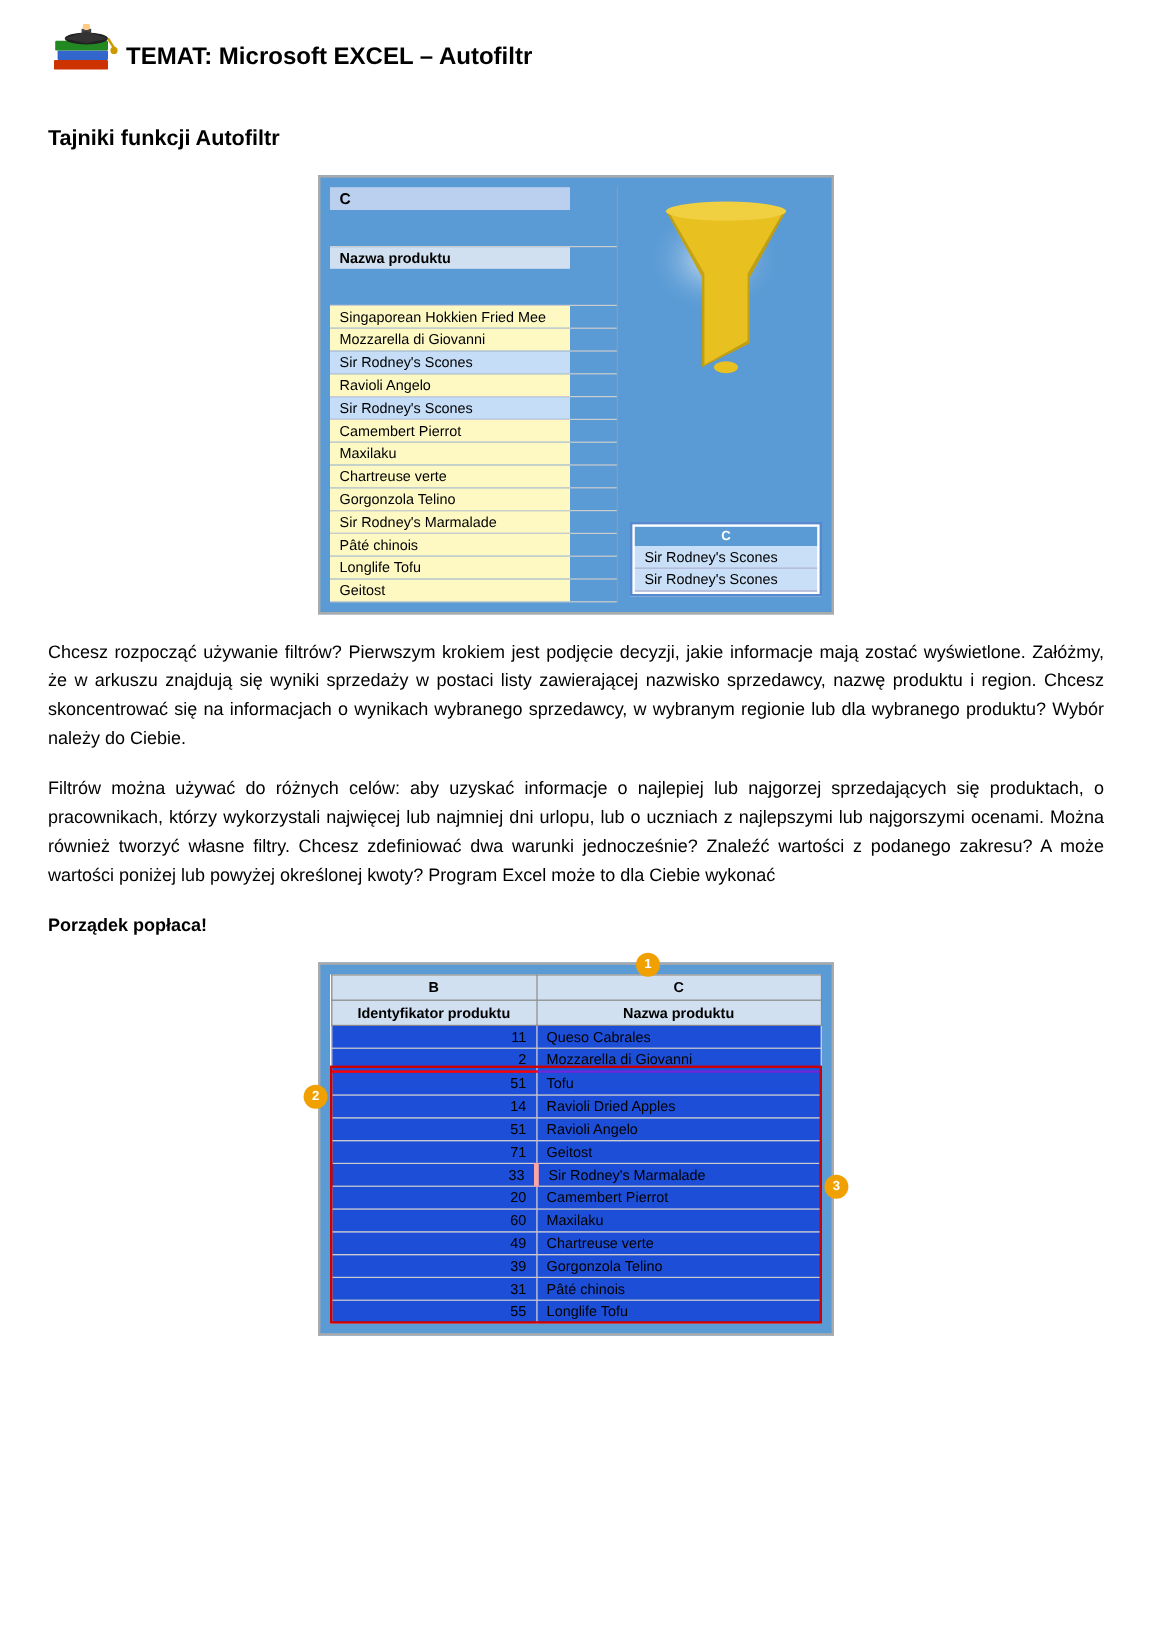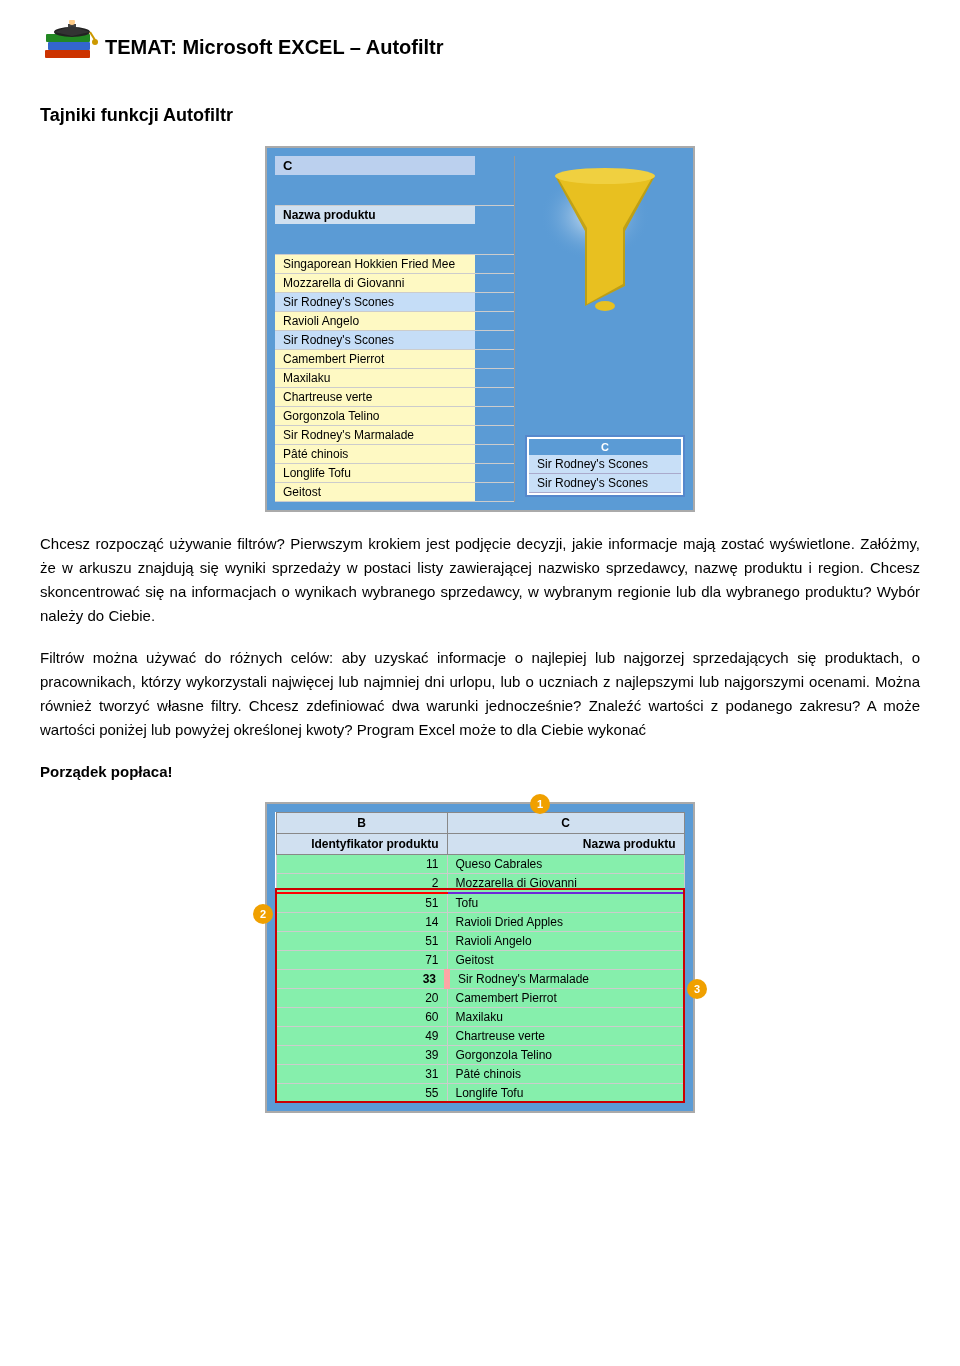--- a/index.html
+++ b/index.html
@@ -90,26 +90,26 @@
       border: 1px solid #888;
       width: 100%;
       border-collapse: collapse;
       font-size: 12px;
     }
     .excel-table2 th {
       background: #d0e0f0;
       font-weight: bold;
       border: 1px solid #888;
       padding: 3px 8px;
-      text-align: right;
+      text-align: center;
     }
     .excel-table2 td {
       border: 1px solid #ccc;
       padding: 2px 8px;
-      background: #86efac;
+      background: #1d4ed8;
     }
     .excel-table2 td.num {
       text-align: right;
     }
 
     .badge-circle {
       display: inline-flex;
       align-items: center;
       justify-content: center;
       width: 20px;
@@ -313,21 +313,21 @@
         <tr>
           <td class="num">51</td>
           <td>Ravioli Angelo</td>
         </tr>
         <tr>
           <td class="num">71</td>
           <td>Geitost</td>
         </tr>
 
         <tr>
-          <td class="num" style="border-left:2px solid #cc0000; border-right:6px solid #fca5a5;font-weight:bold;">33</td>
+          <td class="num" style="border-left:2px solid #cc0000; border-right:4px solid #fca5a5;">33</td>
           <td style="border-right:2px solid #cc0000;">Sir Rodney's Marmalade</td>
         </tr>
         <tr>
           <td class="num">20</td>
           <td>Camembert Pierrot</td>
         </tr>
         <tr>
           <td class="num">60</td>
           <td>Maxilaku</td>
         </tr>

